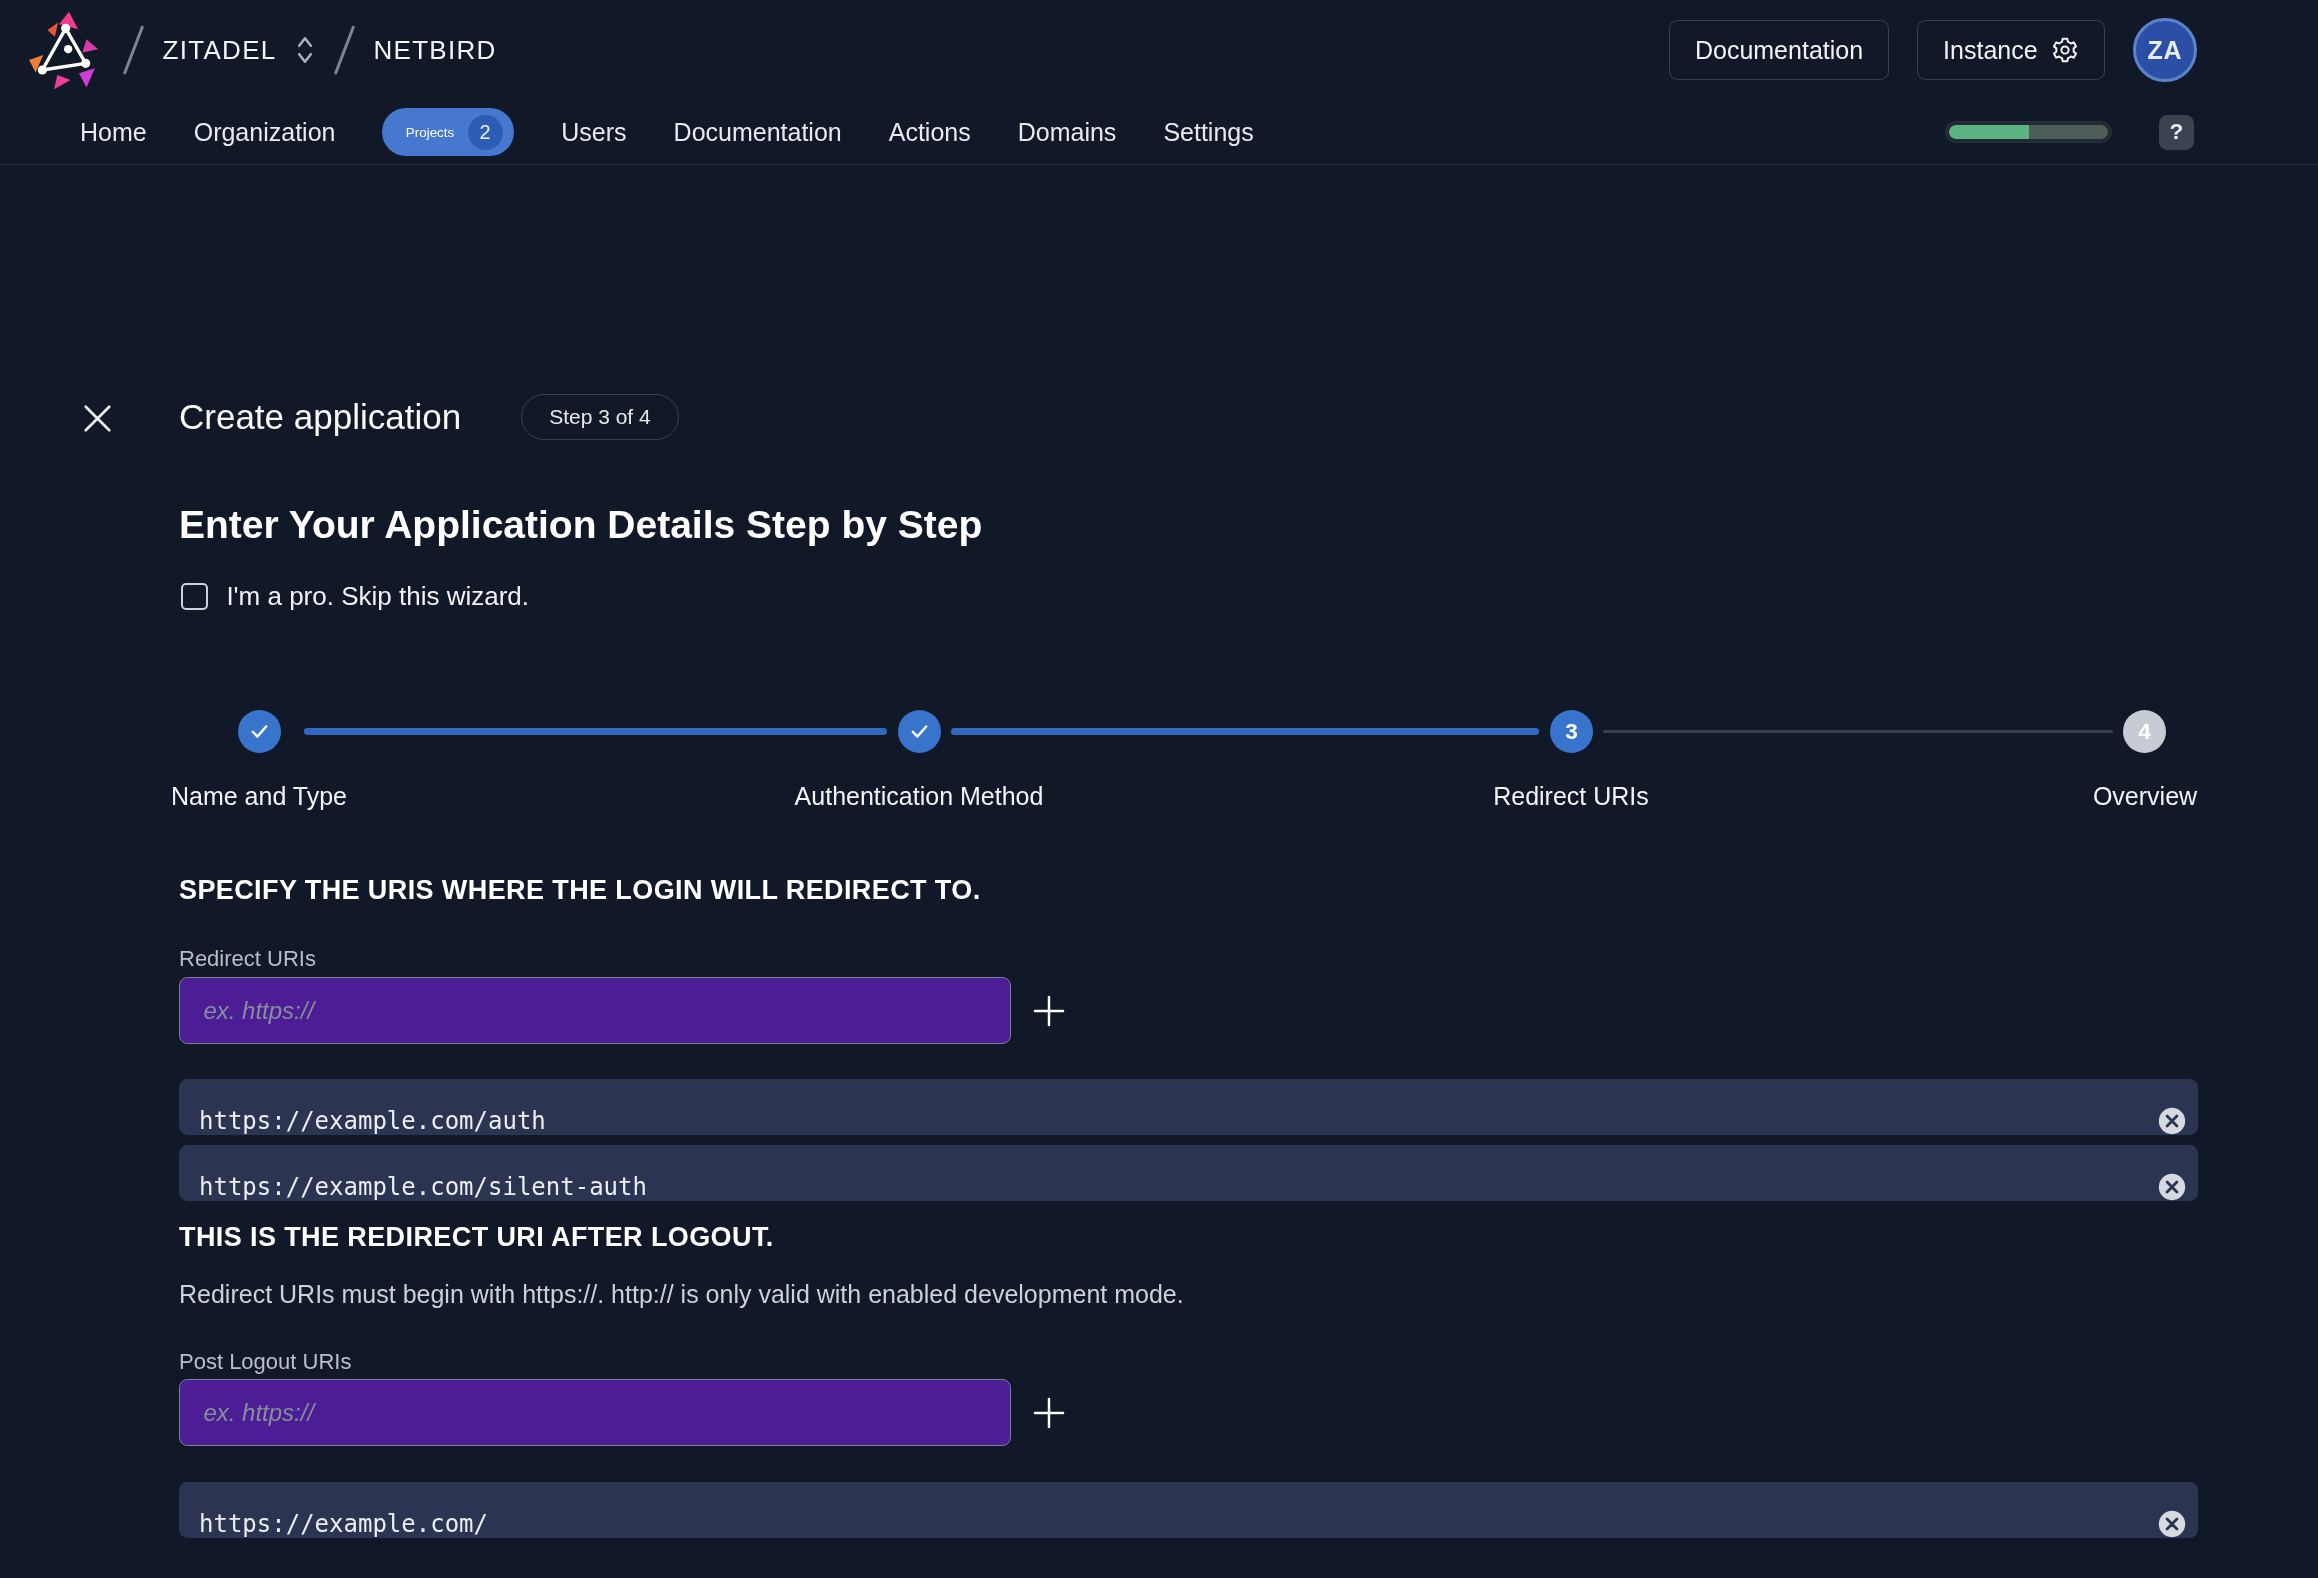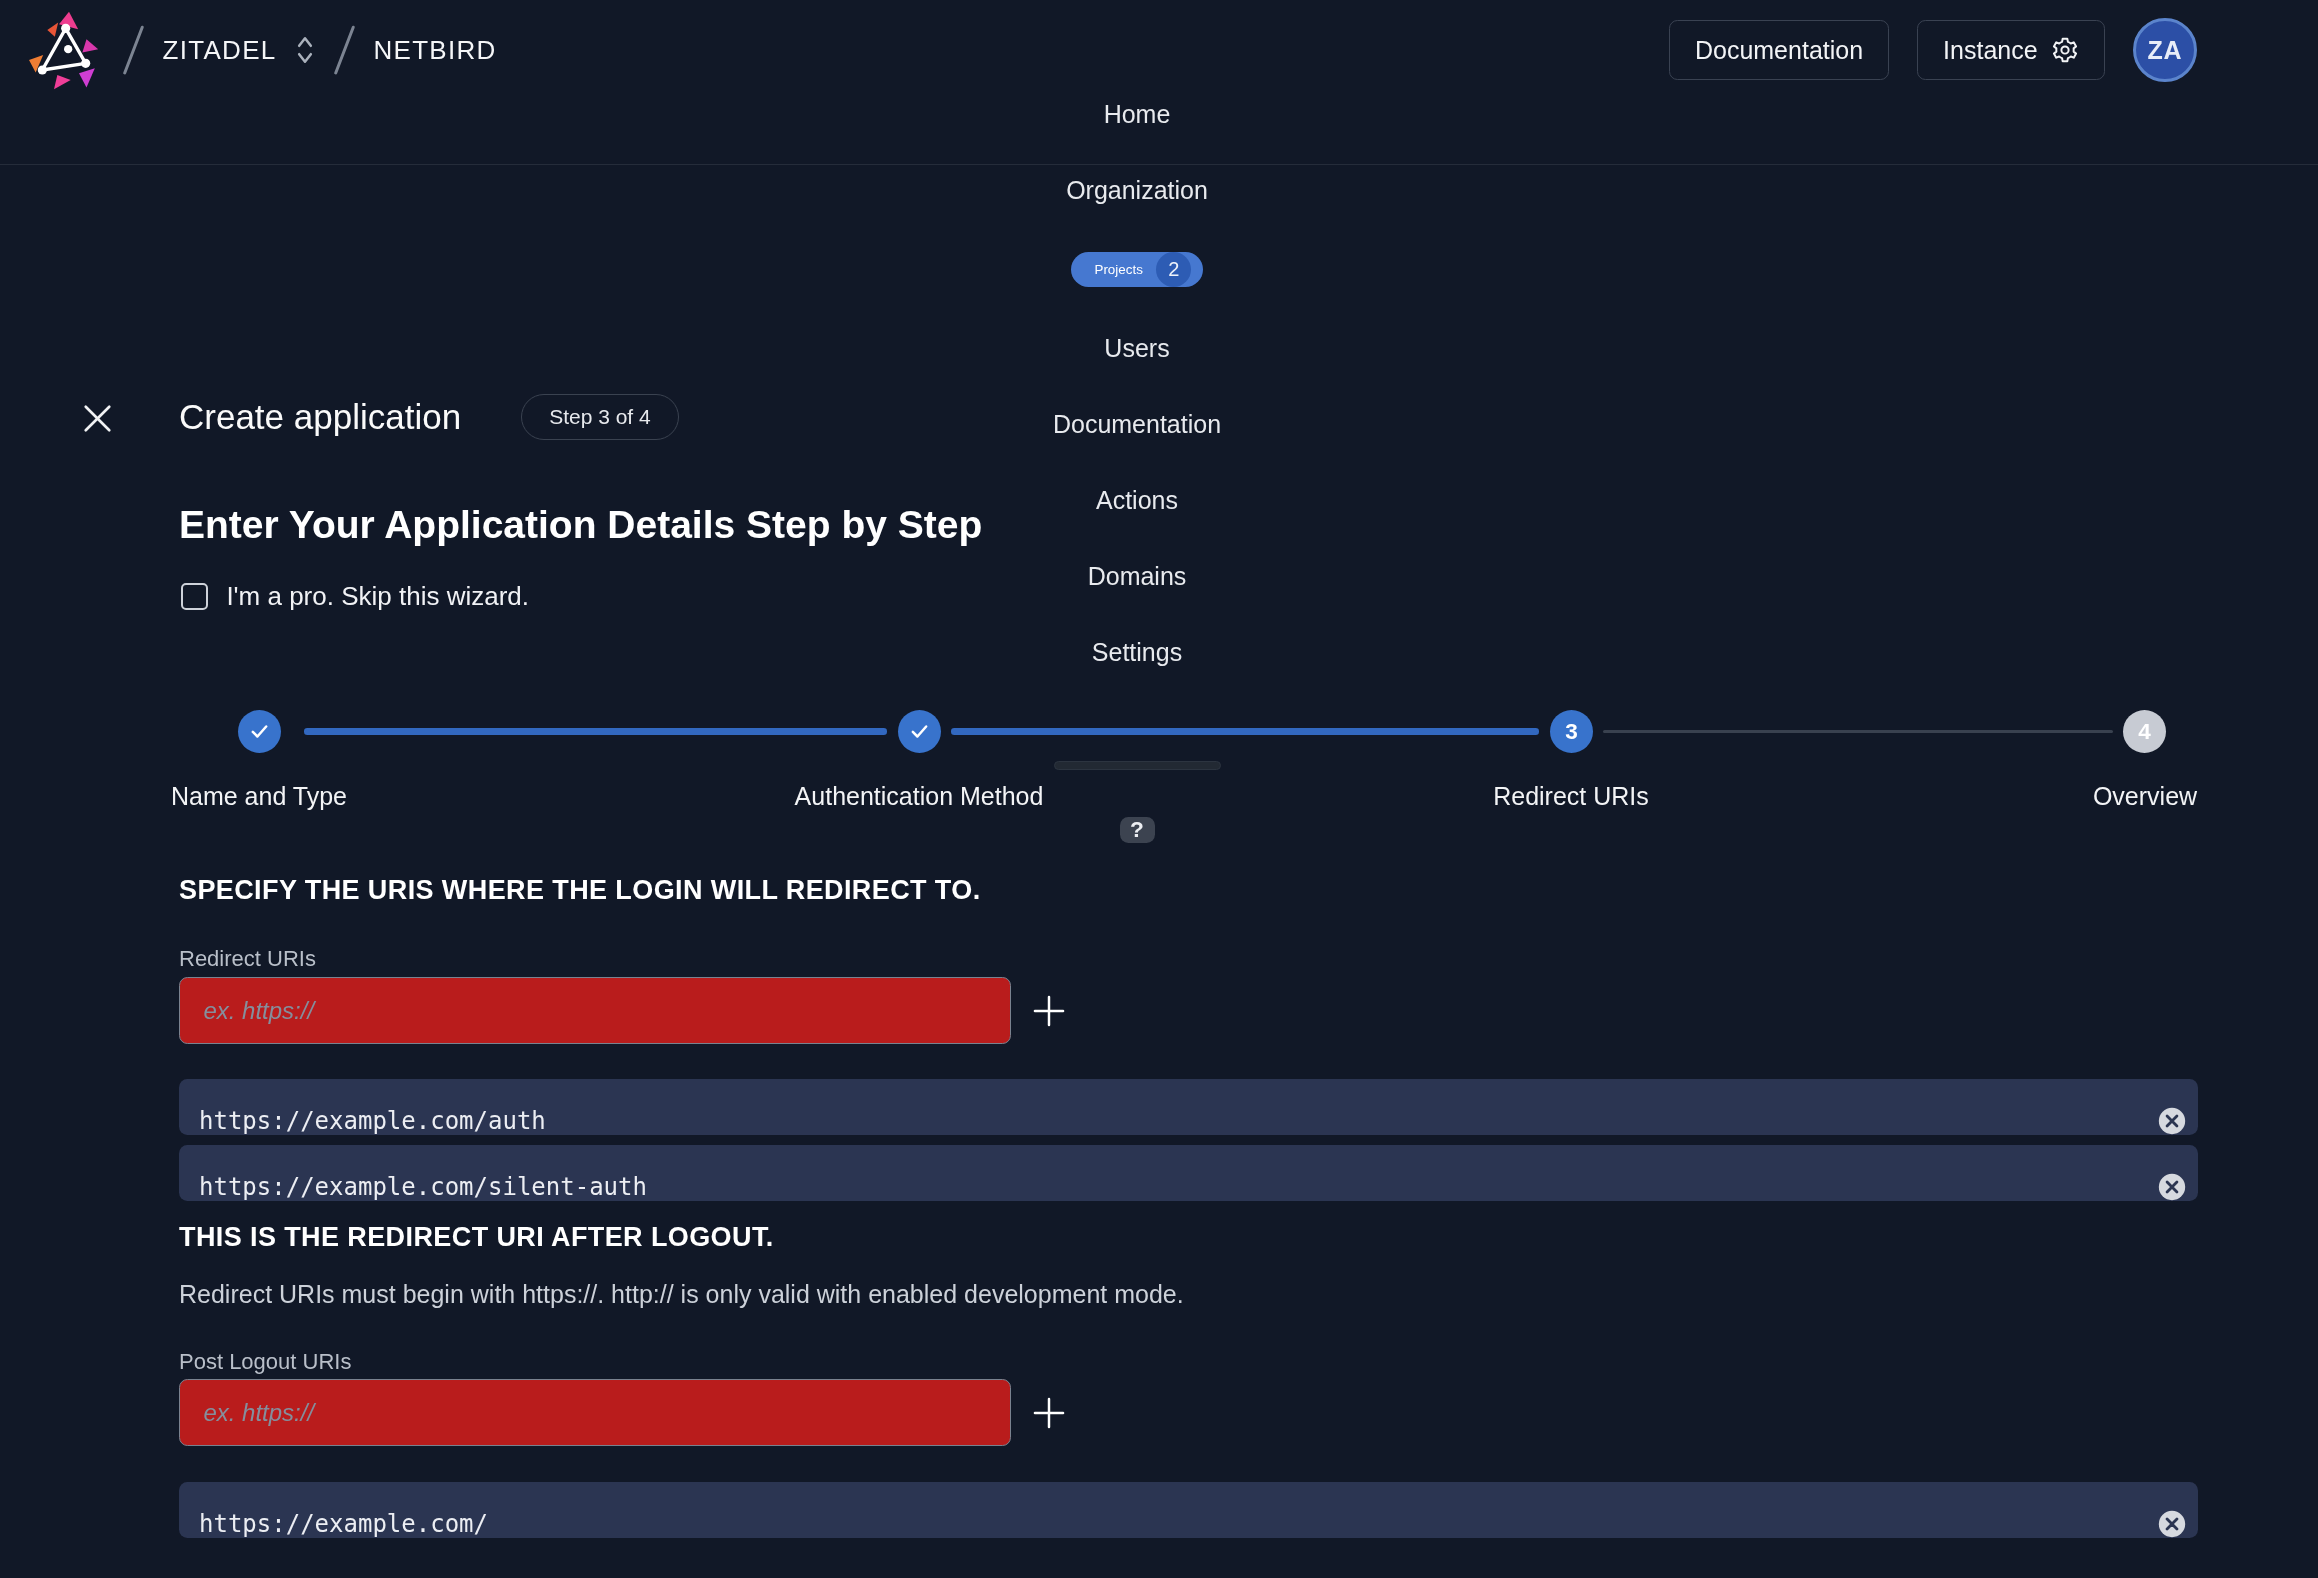--- a/index.html
+++ b/index.html
@@ -19,21 +19,21 @@
   .topbtn { height:60px; padding:0 25px; border:1.7px solid #3a4252; border-radius:8.4px;
             background:transparent; color:#f3f4f6; font-size:25px; font-family:inherit;
             display:flex; align-items:center; gap:13.4px; cursor:pointer; }
   .gear { width:28px; height:28px; color:#f3f4f6; }
   .avatar { width:64px; height:64px; border-radius:50%; background:#2c4fa6;
             border:3.3px solid #5b84cc; color:#e8edf8; font-size:25px; font-weight:700;
             letter-spacing:0.8px; display:flex; align-items:center; justify-content:center; cursor:pointer; }
 
   
   .mainnav { height:65px; display:flex; align-items:center; gap:47px; padding:0 125px 0 80px;
-             border-bottom:1.7px solid #252c3a;flex-direction:column; }
+             border-bottom:1.7px solid #252c3a; }
   .nav-item { font-size:25px; font-weight:500; color:#e8eaee; cursor:pointer; white-space:nowrap; }
   .nav-pill { background:#4678d0; height:48px; border-radius:25px; display:flex; align-items:center;
               gap:13.4px; padding:0 11.7px 0 23.4px; color:#fff; cursor:pointer; }
   .nav-badge { width:35px; height:35px; border-radius:50%; background:#2d5cb4; color:#eef2fa;
                font-size:20px; display:flex; align-items:center; justify-content:center; }
   .nav-spacer { flex:1; }
   .quota { width:167px; height:22px; background:#222933; border-radius:11.7px; padding:3.3px;
            border:0.8px solid #2c3440; }
   .quota-track { width:100%; height:100%; background:#4d5e56; border-radius:7.5px; overflow:hidden; }
   .quota-fill { height:100%; background:#5cb482; border-radius:7.5px 0 0 7.5px; }
@@ -64,21 +64,21 @@
                  display:flex; align-items:center; justify-content:center;
                  font-size:22.6px; font-weight:700; color:#fff; }
   .c-done, .c-active { background:#3873cc; }
   .c-todo { background:#c7cbd3; }
   .check { width:25px; height:25px; }
   .step-label { position:absolute; top:72px; width:518px; text-align:center;
                 font-size:25px; font-weight:400; color:#f3f4f6; }
 
   .section-heading { left:179px; font-size:27px; font-weight:700; letter-spacing:0.4px; color:#ffffff; }
   .field-label { left:179px; font-size:22px; color:#b9bfc9; }
-  .uri-input { left:179px; width:832px; height:67px; background:#b91c1c;
+  .uri-input { left:179px; width:832px; height:67px; background:#4c1d95;
                border:1.7px solid #79828f; border-radius:8.4px; padding:0 23.4px;
                font-size:24px; color:#fff; font-family:inherit; }
   .uri-input::placeholder { color:#858e9c; font-style:italic; }
   .plus-btn { left:1030px; width:38px; height:38px; background:none; border:none; cursor:pointer; color:#fff; }
   .desc { left:179px; font-size:25px; color:#ccd1d9; }
 
   .chip { left:179px; width:2019px; height:56px; background:#2b3552; border-radius:8.4px;
           display:flex; align-items:flex-end; justify-content:space-between; padding:0 11.7px 0 20px; }
   .chip-text { font-family:"DejaVu Sans Mono", monospace; font-size:24px; color:#eceef3; }
   .chip-close { width:28px; height:28px; background:none; border:none; cursor:pointer; display:flex; }

